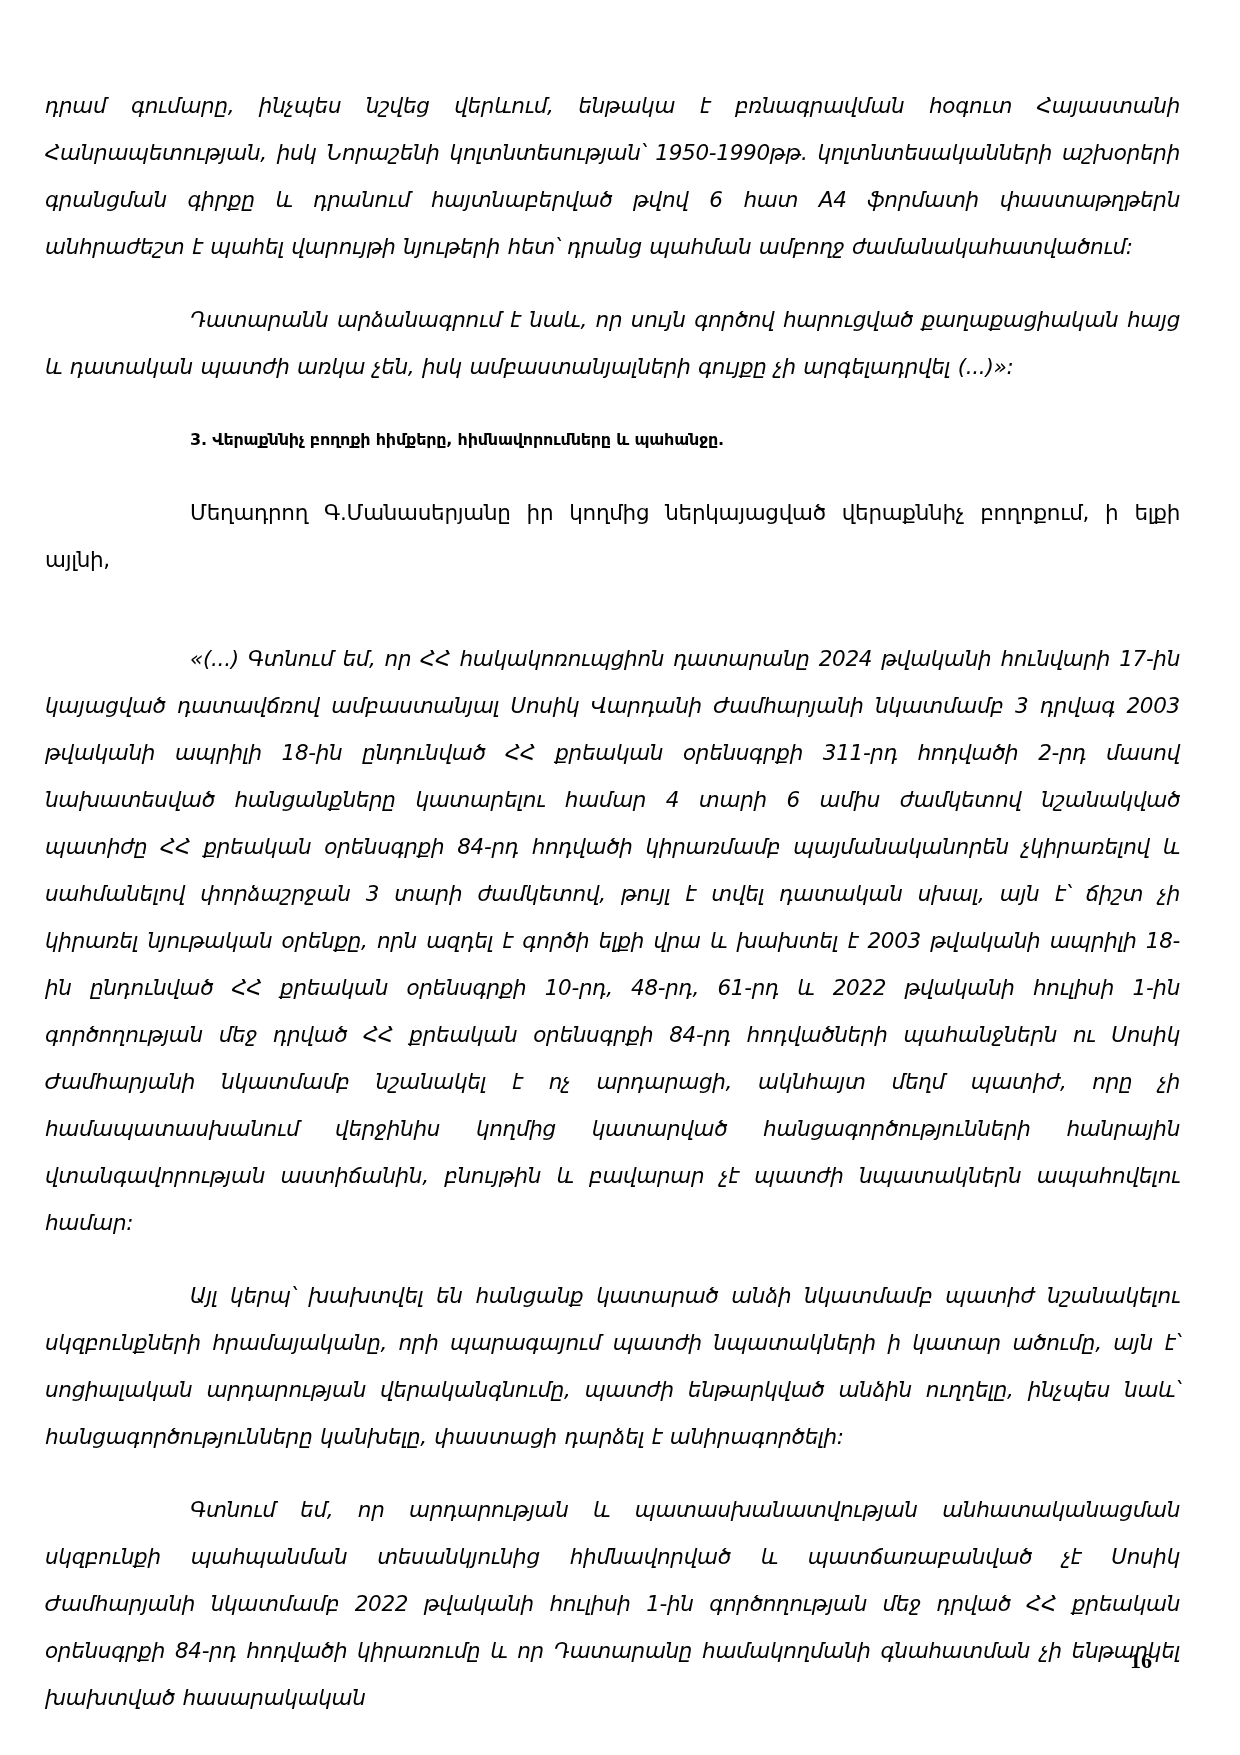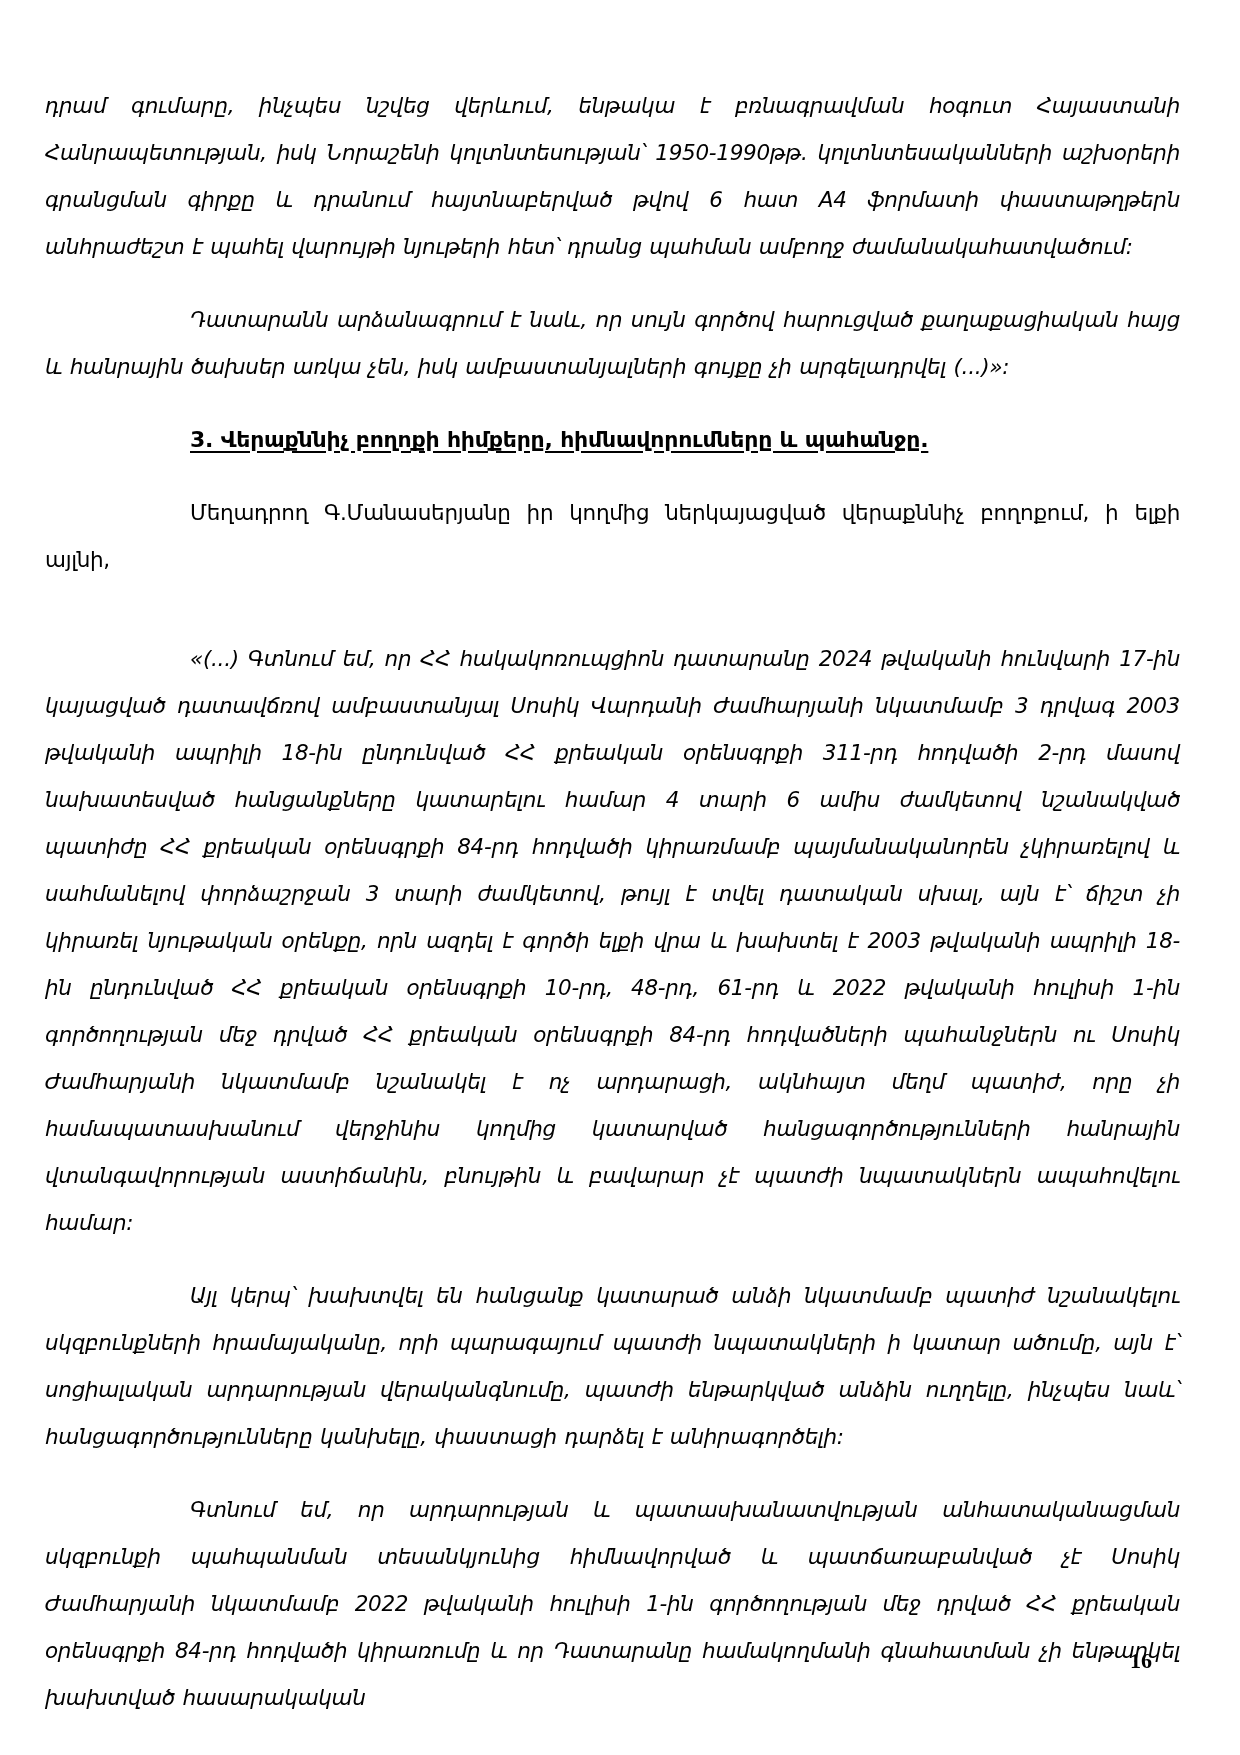--- a/index.html
+++ b/index.html
@@ -42,24 +42,23 @@
     }
     .para.indent {
       text-indent: 145px;
     }
     .gap {
       height: 26px;
     }
     .heading {
       font-family: "DejaVu Sans", sans-serif;
       font-weight: bold;
-      font-size: 22px;
+      font-size: 16px;
       line-height: 47px;
       margin: 0 0 0 145px;
-      text-decoration: underline;
       text-underline-offset: 4px;
       text-decoration-thickness: 2px;
       letter-spacing: -0.2px;
     }
     .page-number {
       position: absolute;
       left: 1130px;
       top: 1648px;
       font-family: "Liberation Serif", serif;
       font-size: 22px;
@@ -68,21 +67,21 @@
   </style>
 </head>
 <body>
 
 <div class="page">
   <div class="content">
 
     <p class="para italic">դրամ գումարը, ինչպես նշվեց վերևում, ենթակա է բռնագրավման հօգուտ Հայաստանի Հանրապետության, իսկ Նորաշենի կոլտնտեսության՝ 1950-1990թթ. կոլտնտեսականների աշխօրերի գրանցման գիրքը և դրանում հայտնաբերված թվով 6 հատ A4 ֆորմատի փաստաթղթերն անհրաժեշտ է պահել վարույթի նյութերի հետ՝ դրանց պահման ամբողջ ժամանակահատվածում:</p>
     <div class="gap"></div>
 
-    <p class="para italic indent">Դատարանն արձանագրում է նաև, որ սույն գործով հարուցված քաղաքացիական հայց և հանրային ծախսեր առկա չեն, իսկ ամբաստանյալների գույքը չի արգելադրվել (...)»:</p>
+    <p class="para italic indent">Դատարանն արձանագրում է նաև, որ սույն գործով հարուցված քաղաքացիական հայց և դատական պատժի առկա չեն, իսկ ամբաստանյալների գույքը չի արգելադրվել (...)»:</p>
     <div class="gap"></div>
 
     <h2 class="heading">3. Վերաքննիչ բողոքի հիմքերը, հիմնավորումները և պահանջը.</h2>
     <div class="gap"></div>
 
     <p class="para indent">Մեղադրող Գ.Մանասերյանը իր կողմից ներկայացված վերաքննիչ բողոքում, ի ելքի այլնի,</p>
     <div class="gap"></div>
     <div class="gap"></div>
 
     <p class="para italic indent">«(...) Գտնում եմ, որ ՀՀ հակակոռուպցիոն դատարանը 2024 թվականի հունվարի 17-ին կայացված դատավճռով ամբաստանյալ Սոսիկ Վարդանի Ժամհարյանի նկատմամբ 3 դրվագ 2003 թվականի ապրիլի 18-ին ընդունված ՀՀ քրեական օրենսգրքի 311-րդ հոդվածի 2-րդ մասով նախատեսված հանցանքները կատարելու համար 4 տարի 6 ամիս ժամկետով նշանակված պատիժը ՀՀ քրեական օրենսգրքի 84-րդ հոդվածի կիրառմամբ պայմանականորեն չկիրառելով և սահմանելով փորձաշրջան 3 տարի ժամկետով, թույլ է տվել դատական սխալ, այն է՝ ճիշտ չի կիրառել նյութական օրենքը, որն ազդել է գործի ելքի վրա և խախտել է 2003 թվականի ապրիլի 18-ին ընդունված ՀՀ քրեական օրենսգրքի 10-րդ, 48-րդ, 61-րդ և 2022 թվականի հուլիսի 1-ին գործողության մեջ դրված ՀՀ քրեական օրենսգրքի 84-րդ հոդվածների պահանջներն ու Սոսիկ Ժամհարյանի նկատմամբ նշանակել է ոչ արդարացի, ակնհայտ մեղմ պատիժ, որը չի համապատասխանում վերջինիս կողմից կատարված հանցագործությունների հանրային վտանգավորության աստիճանին, բնույթին և բավարար չէ պատժի նպատակներն ապահովելու համար:</p>

